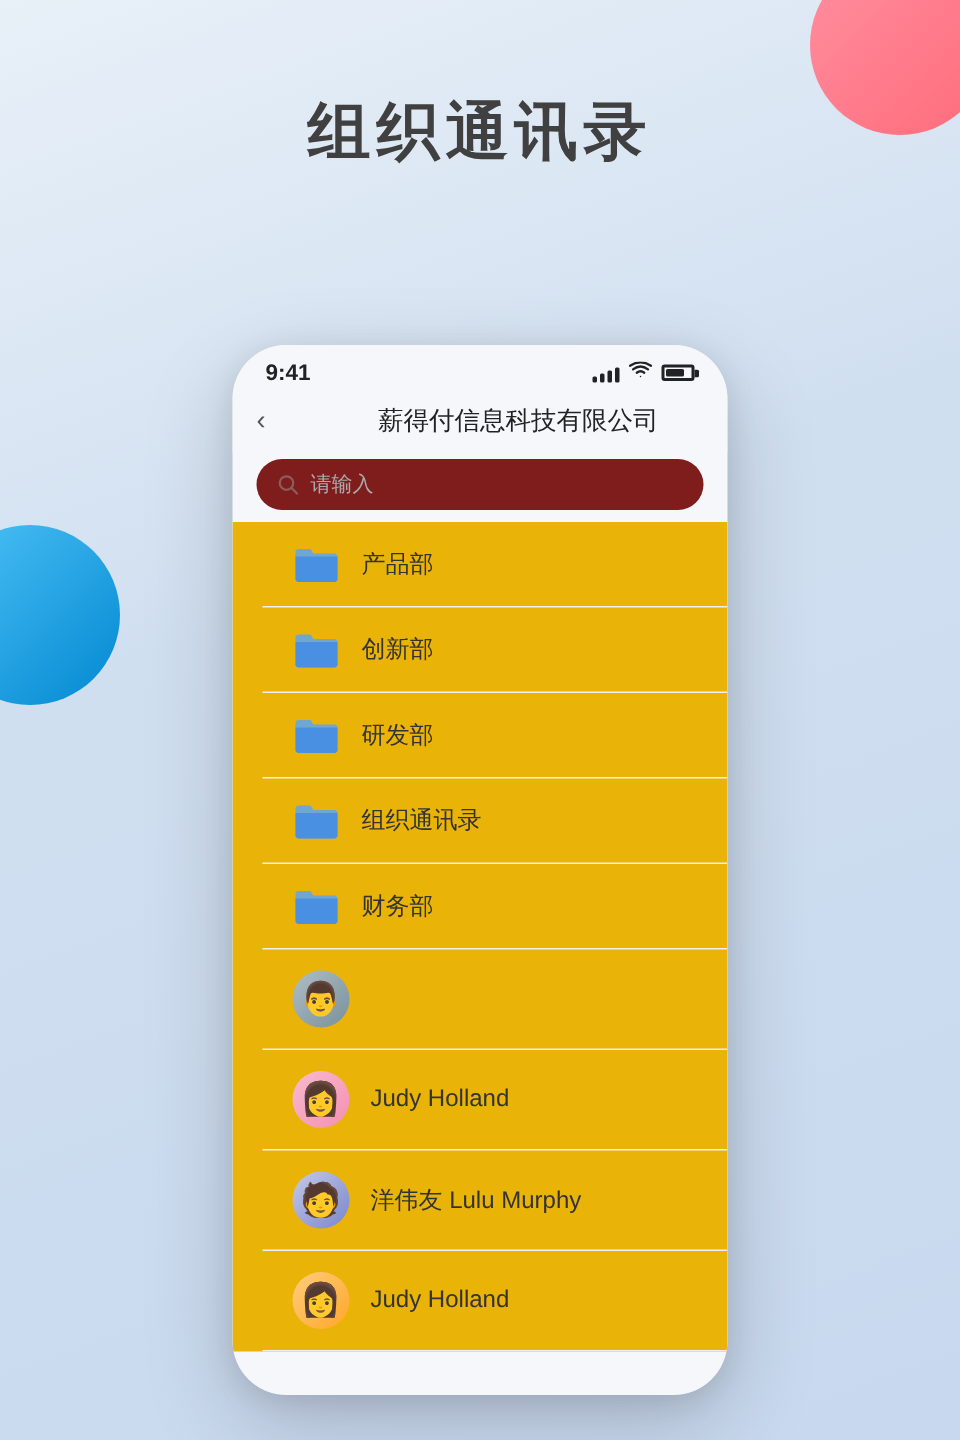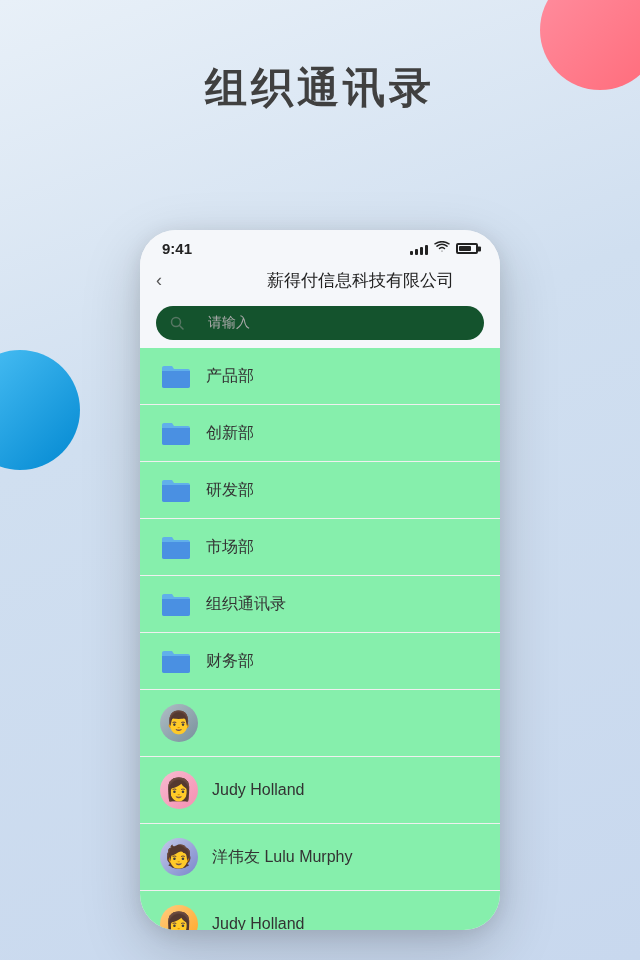--- a/index.html
+++ b/index.html
@@ -52,21 +52,21 @@
       color: #4a6080;
       letter-spacing: 3px;
     }
 
     
     .phone-mockup {
       position: absolute;
       top: 230px;
       left: 50%;
       transform: translateX(-50%);
-      width: 360px;
+      width: 330px;
       height: 700px;
       background: #f5f7fa;
       border-radius: 36px;
       box-shadow: 0 20px 60px rgba(0,0,0,0.18), 0 4px 20px rgba(0,0,0,0.1);
       overflow: hidden;
       z-index: 3;
     }
 
     
     .status-bar {
@@ -146,42 +146,43 @@
       flex: 1;
       text-align: right;
       font-size: 17px;
       font-weight: 500;
       color: #222;
     }
 
     
     .search-bar {
       margin: 4px 16px 8px;
-      background: #14532d;
+      background: #7f1d1d;
       border-radius: 20px;
       display: flex;
       align-items: center;
       padding: 8px 14px;
-      gap: 24px;
+      gap: 8px;
     }
     .search-icon-svg {
       width: 14px;
       height: 14px;
       opacity: 0.5;
     }
     .search-placeholder {
       font-size: 14px;
       color: #aaa;
     }
 
     
     .list-container {
-      background: #86efac;
+      background: #eab308;
       margin: 0 0;
       overflow: hidden;
+      padding-left: 20px;
     }
     .list-item {
       display: flex;
       align-items: center;
       padding: 14px 20px;
       border-bottom: 1px solid #f0f0f0;
       gap: 14px;
       cursor: pointer;
     }
 
@@ -286,27 +287,20 @@
         <path d="M2 6 C2 4.9 2.9 4 4 4 L12 4 L14 7 L28 7 C29.1 7 30 7.9 30 9 L30 24 C30 25.1 29.1 26 28 26 L4 26 C2.9 26 2 25.1 2 24 Z" fill="#5ba4f5" opacity="0.85"></path>
         <path d="M2 9 L30 9 L30 24 C30 25.1 29.1 26 28 26 L4 26 C2.9 26 2 25.1 2 24 Z" fill="#4a90e2"></path>
       </svg>
       <span class="item-label">研发部</span>
     </div>
         <div class="list-item">
       <svg class="folder-icon" viewBox="0 0 32 28" fill="none">
         <path d="M2 6 C2 4.9 2.9 4 4 4 L12 4 L14 7 L28 7 C29.1 7 30 7.9 30 9 L30 24 C30 25.1 29.1 26 28 26 L4 26 C2.9 26 2 25.1 2 24 Z" fill="#5ba4f5" opacity="0.85"></path>
         <path d="M2 9 L30 9 L30 24 C30 25.1 29.1 26 28 26 L4 26 C2.9 26 2 25.1 2 24 Z" fill="#4a90e2"></path>
       </svg>
-      <span class="item-label">市场部</span>
-    </div>
-        <div class="list-item">
-      <svg class="folder-icon" viewBox="0 0 32 28" fill="none">
-        <path d="M2 6 C2 4.9 2.9 4 4 4 L12 4 L14 7 L28 7 C29.1 7 30 7.9 30 9 L30 24 C30 25.1 29.1 26 28 26 L4 26 C2.9 26 2 25.1 2 24 Z" fill="#5ba4f5" opacity="0.85"></path>
-        <path d="M2 9 L30 9 L30 24 C30 25.1 29.1 26 28 26 L4 26 C2.9 26 2 25.1 2 24 Z" fill="#4a90e2"></path>
-      </svg>
       <span class="item-label">组织通讯录</span>
     </div>
         <div class="list-item">
       <svg class="folder-icon" viewBox="0 0 32 28" fill="none">
         <path d="M2 6 C2 4.9 2.9 4 4 4 L12 4 L14 7 L28 7 C29.1 7 30 7.9 30 9 L30 24 C30 25.1 29.1 26 28 26 L4 26 C2.9 26 2 25.1 2 24 Z" fill="#5ba4f5" opacity="0.85"></path>
         <path d="M2 9 L30 9 L30 24 C30 25.1 29.1 26 28 26 L4 26 C2.9 26 2 25.1 2 24 Z" fill="#4a90e2"></path>
       </svg>
       <span class="item-label">财务部</span>
     </div>
       </div>

